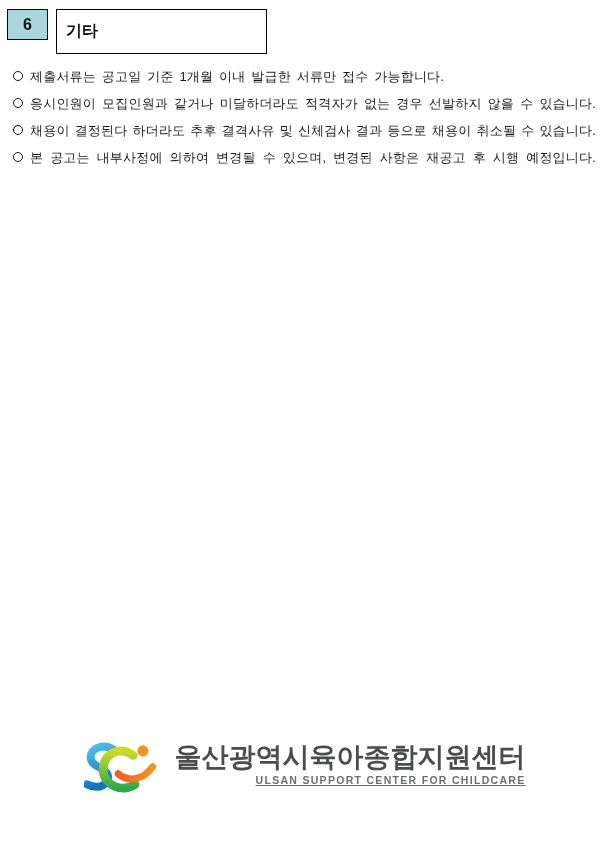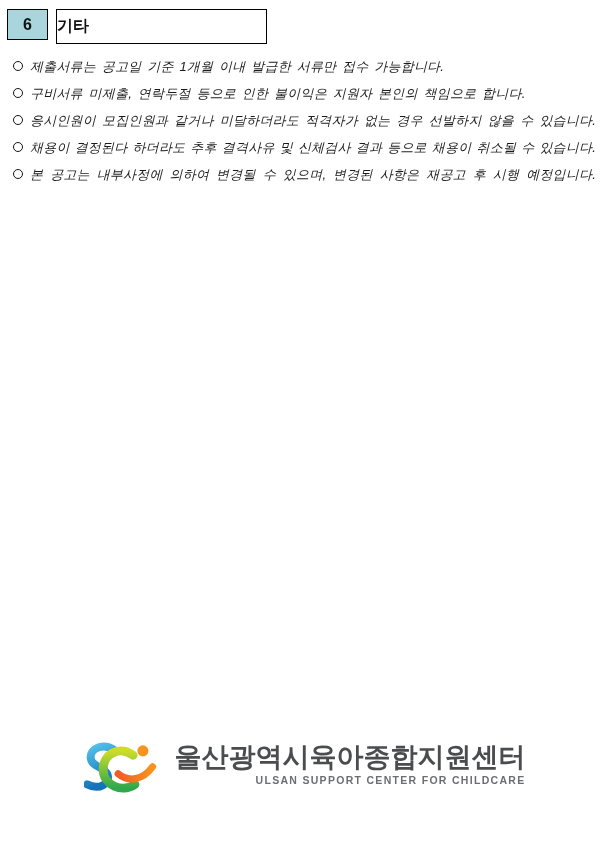--- a/index.html
+++ b/index.html
@@ -26,35 +26,35 @@
     border: 1.6px solid #000;
     display: flex;
     align-items: center;
     justify-content: center;
     font-size: 16px;
     font-weight: bold;
     color: #111;
   }
   .title-box {
     width: 211px;
-    height: 35px;
+    height: 45px;
     background: #fff;
     border: 1.6px solid #000;
     display: flex;
     align-items: center;
+    padding-left: 9px;
     font-size: 16px;
     font-weight: bold;
     color: #111;
   }
 
   
   .bullet-list {
     list-style: none;
     margin: 12px 13px 6px 13px;
-    font-style: italic;
   }
   .bullet-list li {
     display: flex;
     margin-bottom: 6px;
     line-height: 21px;
     font-size: 13px;
   }
   .marker {
     width: 17px;
     flex: 0 0 17px;
@@ -106,46 +106,41 @@
     white-space: nowrap;
   }
   .org-en {
     margin-top: 1px;
     font-size: 10.5px;
     font-weight: bold;
     color: #6d6e71;
     letter-spacing: 1.3px;
     text-align: right;
     white-space: nowrap;
+    text-decoration: underline;
   }
 </style>
 </head>
 <body>
 
 <div class="header-row">
   <div class="num-box">
     <span>6</span>
   </div>
   <div class="title-box">
     <span>기타</span>
   </div>
 </div>
 
 <ul class="bullet-list">
   <li>
     <span class="marker">
         <span class="marker-circle"></span>
       </span>
     <div class="btext">제출서류는 공고일 기준 1개월 이내 발급한 서류만 접수 가능합니다.</div>
-  </li>
-  <li>
-    <span class="marker">
-        <span class="marker-circle"></span>
-      </span>
-    <div class="btext">구비서류 미제출, 연락두절 등으로 인한 불이익은 지원자 본인의 책임으로 합니다.</div>
   </li>
   <li class="stretch">
     <span class="marker">
         <span class="marker-circle"></span>
       </span>
     <div class="btext">응시인원이 모집인원과 같거나 미달하더라도 적격자가 없는 경우 선발하지 않을 수 있습니다.</div>
   </li>
   <li class="stretch">
     <span class="marker">
         <span class="marker-circle"></span>

